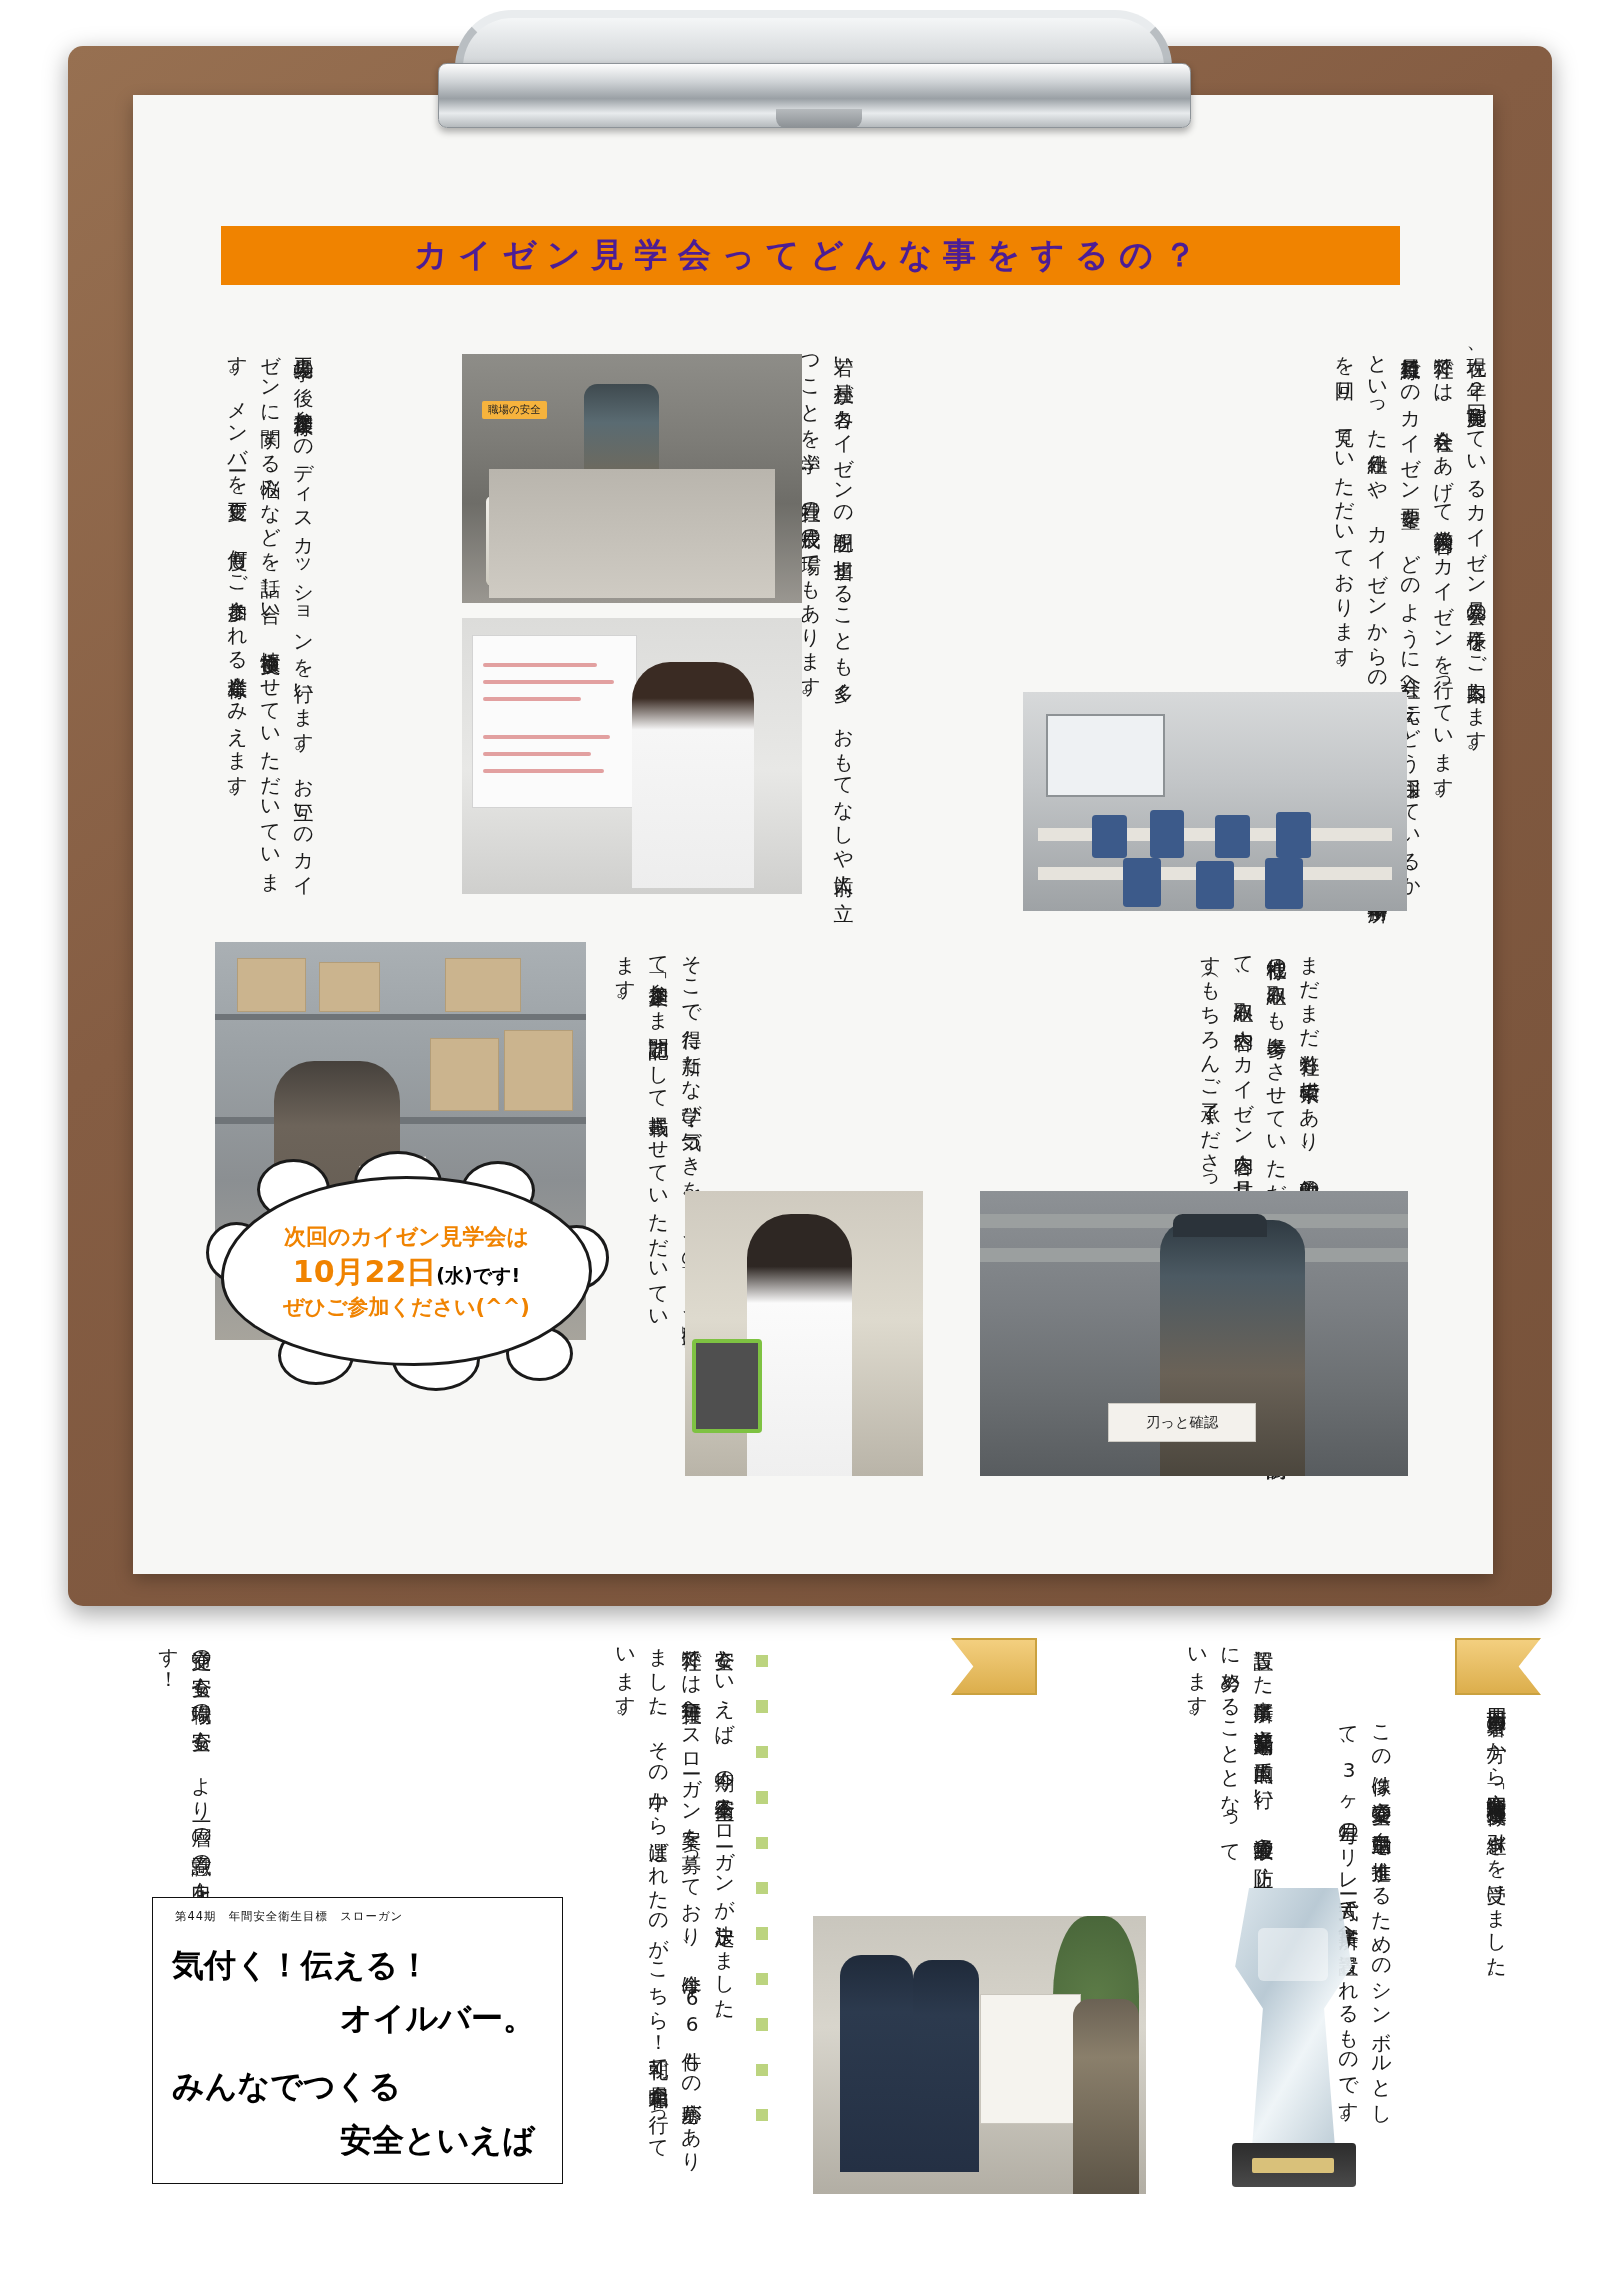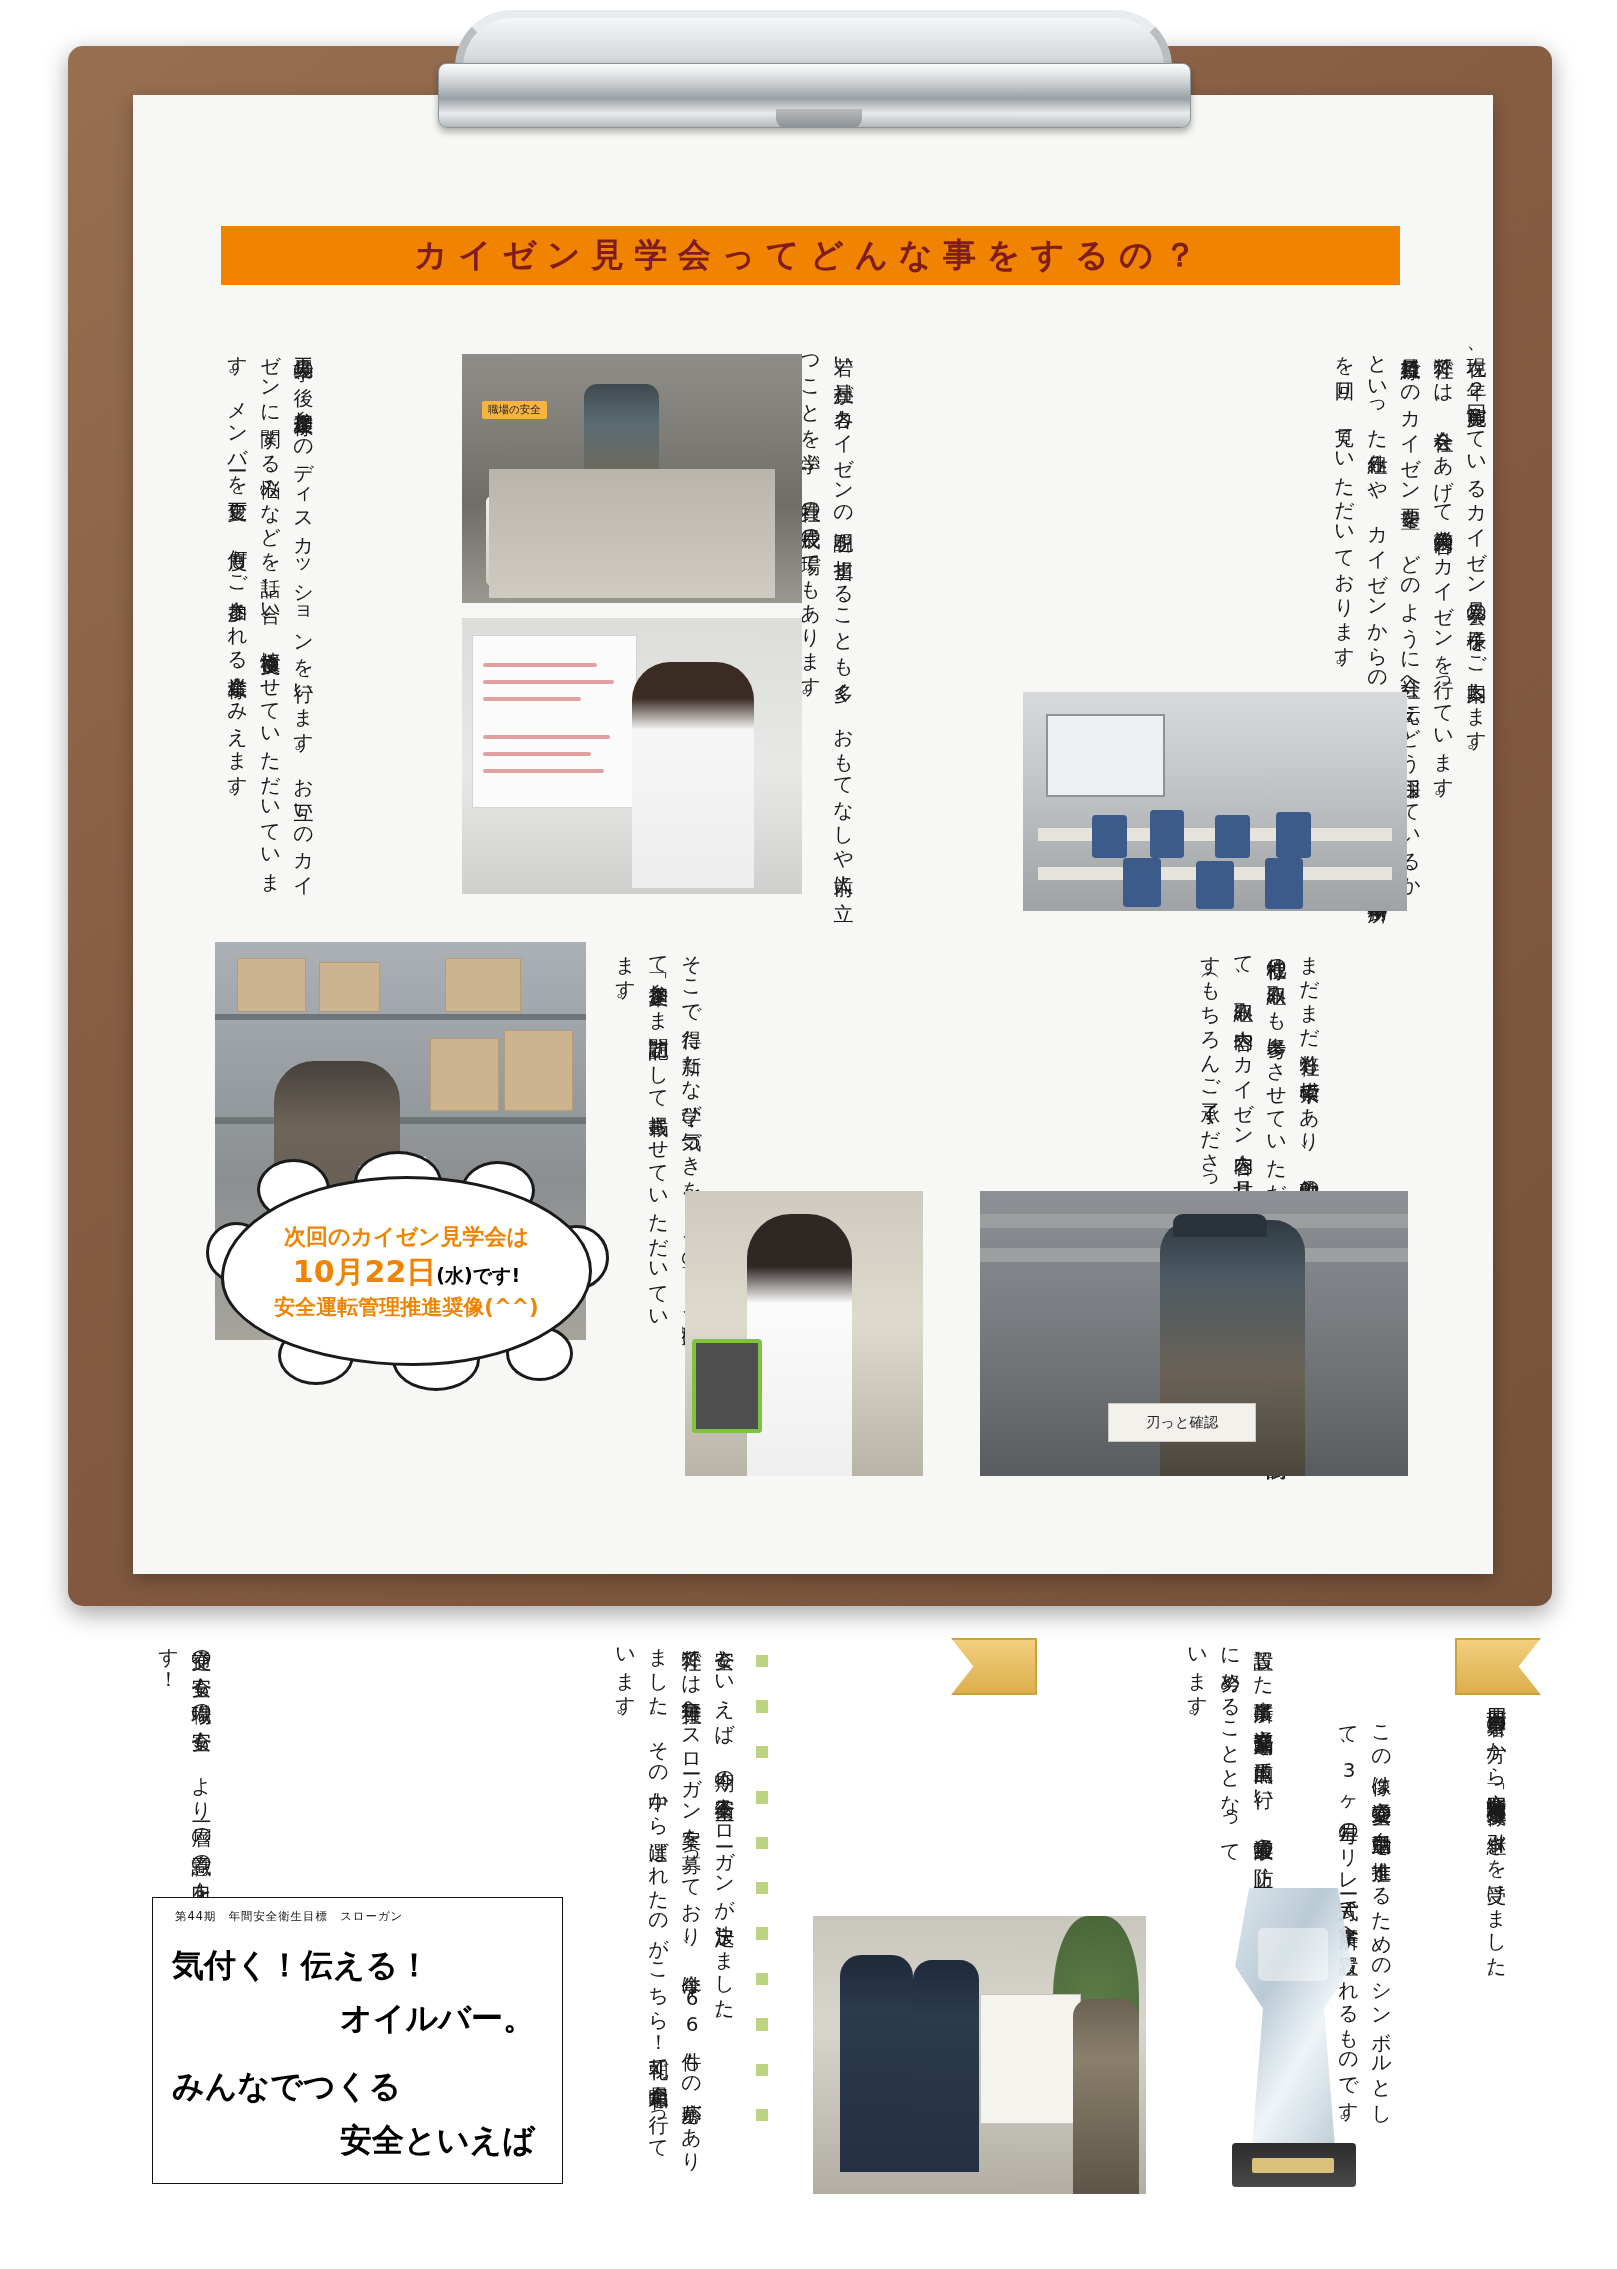--- a/index.html
+++ b/index.html
@@ -53,21 +53,21 @@
     box-shadow:0 5.7px 17px rgba(0,0,0,.28);
     overflow:hidden;
   }
   
   .banner{
     position:absolute;left:221px;top:226px;width:1179px;height:59px;
     background:#f08300;display:flex;align-items:center;justify-content:center;
     z-index:4;
   }
   .banner span{
-    color:#7f1d1d;font-size:33px;font-weight:bold;letter-spacing:10.5px;
+    color:#4c1d95;font-size:33px;font-weight:bold;letter-spacing:10.5px;
     font-family:Liberation Serif, serif;
   }
   
   .vtext{
     writing-mode:vertical-rl;
     text-orientation:upright;
     font-family:"DejaVu Sans","Liberation Sans",sans-serif;
     font-size:20px;
     line-height:1.65;
     letter-spacing:1.4px;
@@ -285,21 +285,21 @@
   <div class="lump" style="right:-17px;top:49px;width:59px;height:59px;"></div>
   <div class="lump" style="left:57px;bottom:-19px;width:70px;height:53px;"></div>
   <div class="lump" style="left:171px;bottom:-25px;width:82px;height:57px;"></div>
   <div class="lump" style="right:19px;bottom:-15px;width:61px;height:49px;"></div>
   <div class="cloud"></div>
   <div class="inner">
     <div class="bub-l1">次回のカイゼン見学会は</div>
     <div class="bub-l2">
       <b>10月22日</b><span>(水)です!</span>
     </div>
-    <div class="bub-l3">安全運転管理推進奨像(^^)</div>
+    <div class="bub-l3">ぜひご参加ください(^^)</div>
   </div>
 </div>
 
 <div class="ribbon">
   <div class="tail l"></div>
   <div class="tail r"></div>
 </div>
 
 <div class="vtext" style="left:1480px;top:1693px;height:457px;">四日市西警察署の方から「安全運転管理推進奨像」の引継ぎを受けました。</div>
 <div class="vtext" style="left:1332px;top:1712px;height:438px;">この像は交通安全の自主活動を推進するためのシンボルとして、3ヶ月毎のリレー方式で事業所へ設置されるものです。</div>

